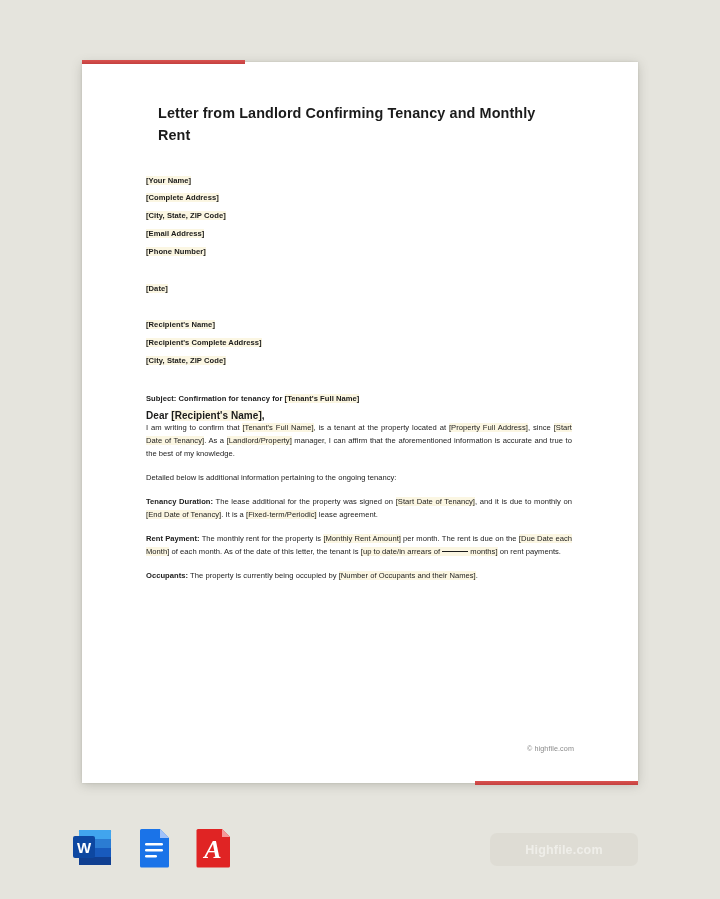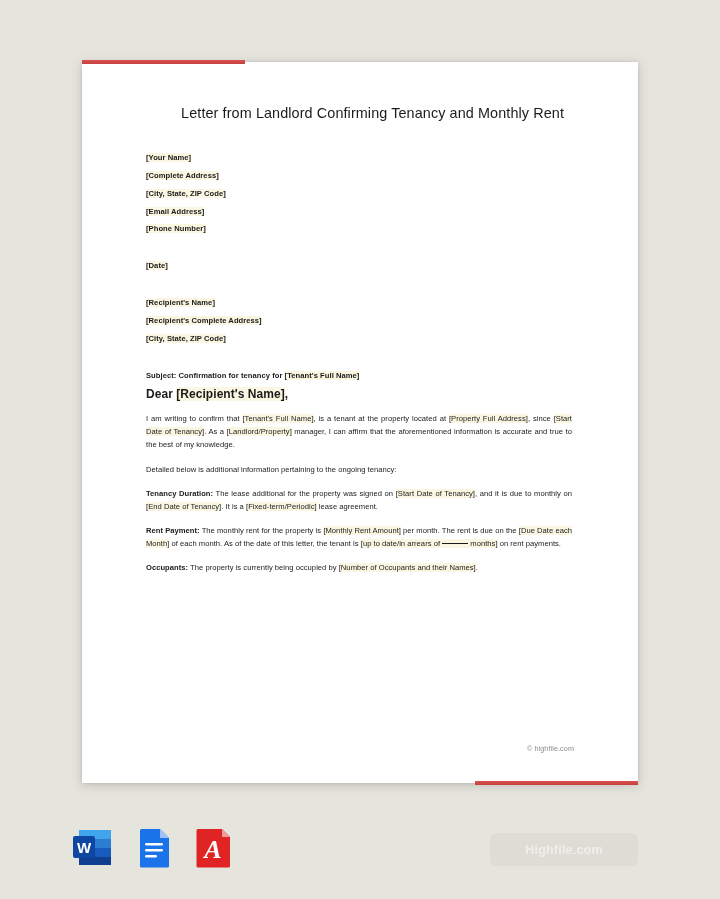--- a/index.html
+++ b/index.html
@@ -46,22 +46,22 @@
   #doc-body {
     position: absolute;
     left: 64px;
     top: 40px;
     width: 430px;
     color: #1b1b1b;
   }
 
   #doc-title {
     font-size: 14.4px;
-    font-weight: normal;
-    text-align: right;
+    font-weight: bold;
+    text-align: left;
     line-height: 1.55;
     letter-spacing: 0.1px;
     margin: 0 12px 30px 12px;
   }
 
   .addr-line {
     font-size: 7.6px;
     font-weight: bold;
     line-height: 1.0;
     margin-bottom: 10.2px;
@@ -74,23 +74,22 @@
     height: 19px;
   }
 
   .subject-line {
     font-size: 7.6px;
     font-weight: bold;
     margin-bottom: 7px;
     letter-spacing: 0.05px;
   }
   .salutation {
-    font-size: 12px;
-    font-weight: bold;
-    margin-bottom: 11px;
+    font-size: 10px;
+    font-weight: bold;
     letter-spacing: 0.05px;
   }
 
   p.para {
     font-size: 7.6px;
     line-height: 1.72;
     text-align: justify;
     margin: 0 4px 11px 0;
     letter-spacing: 0.03px;
   }

